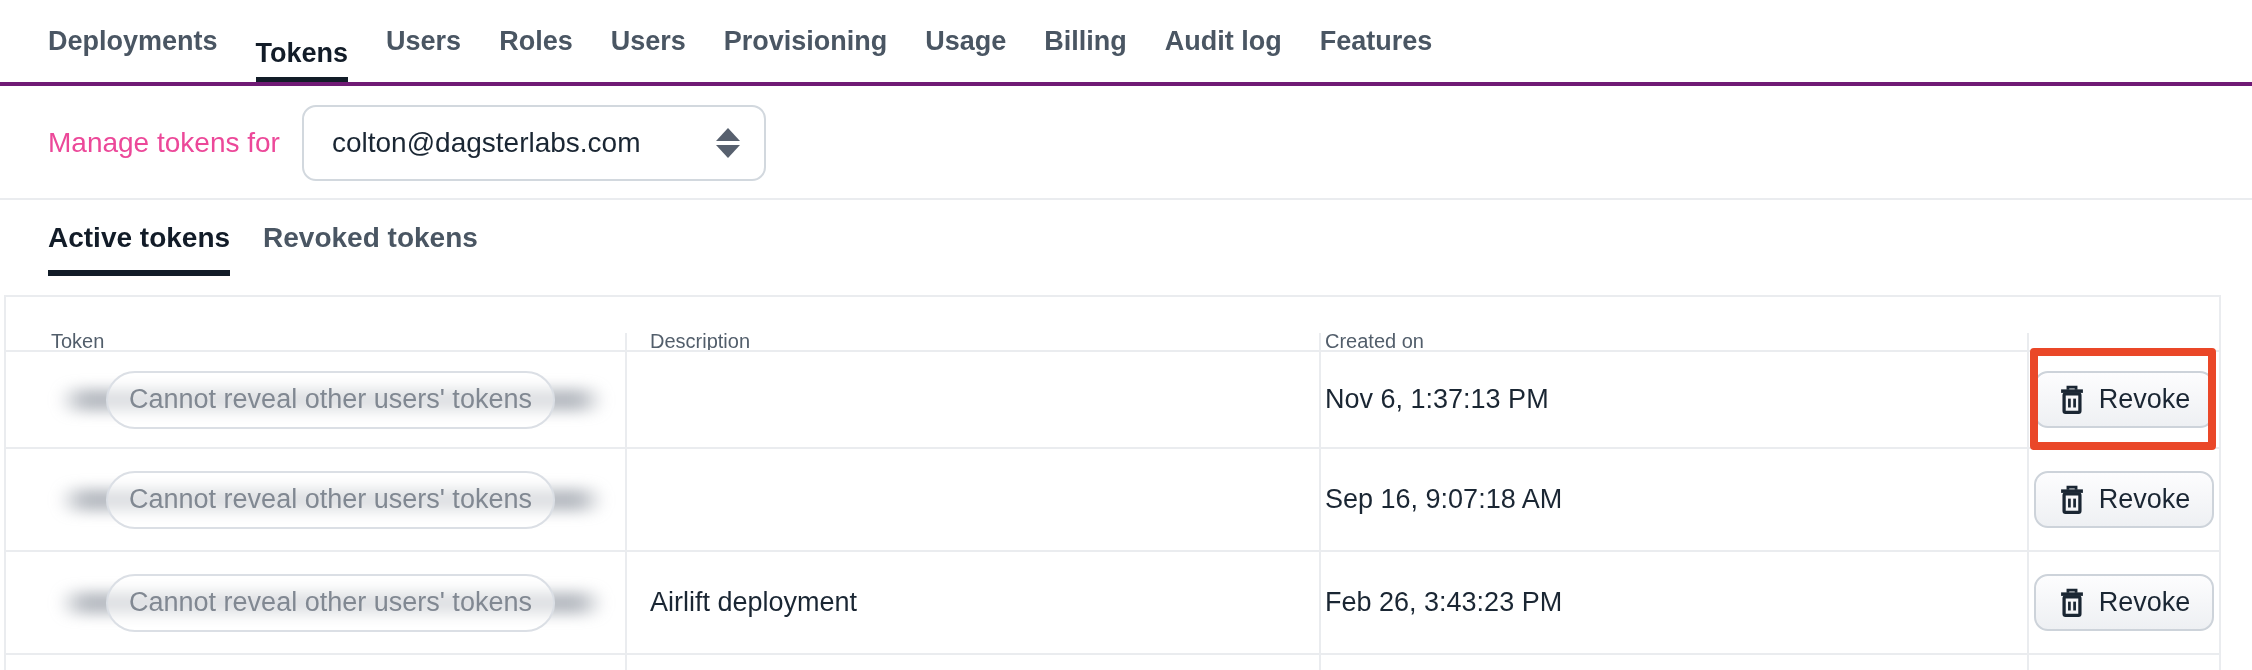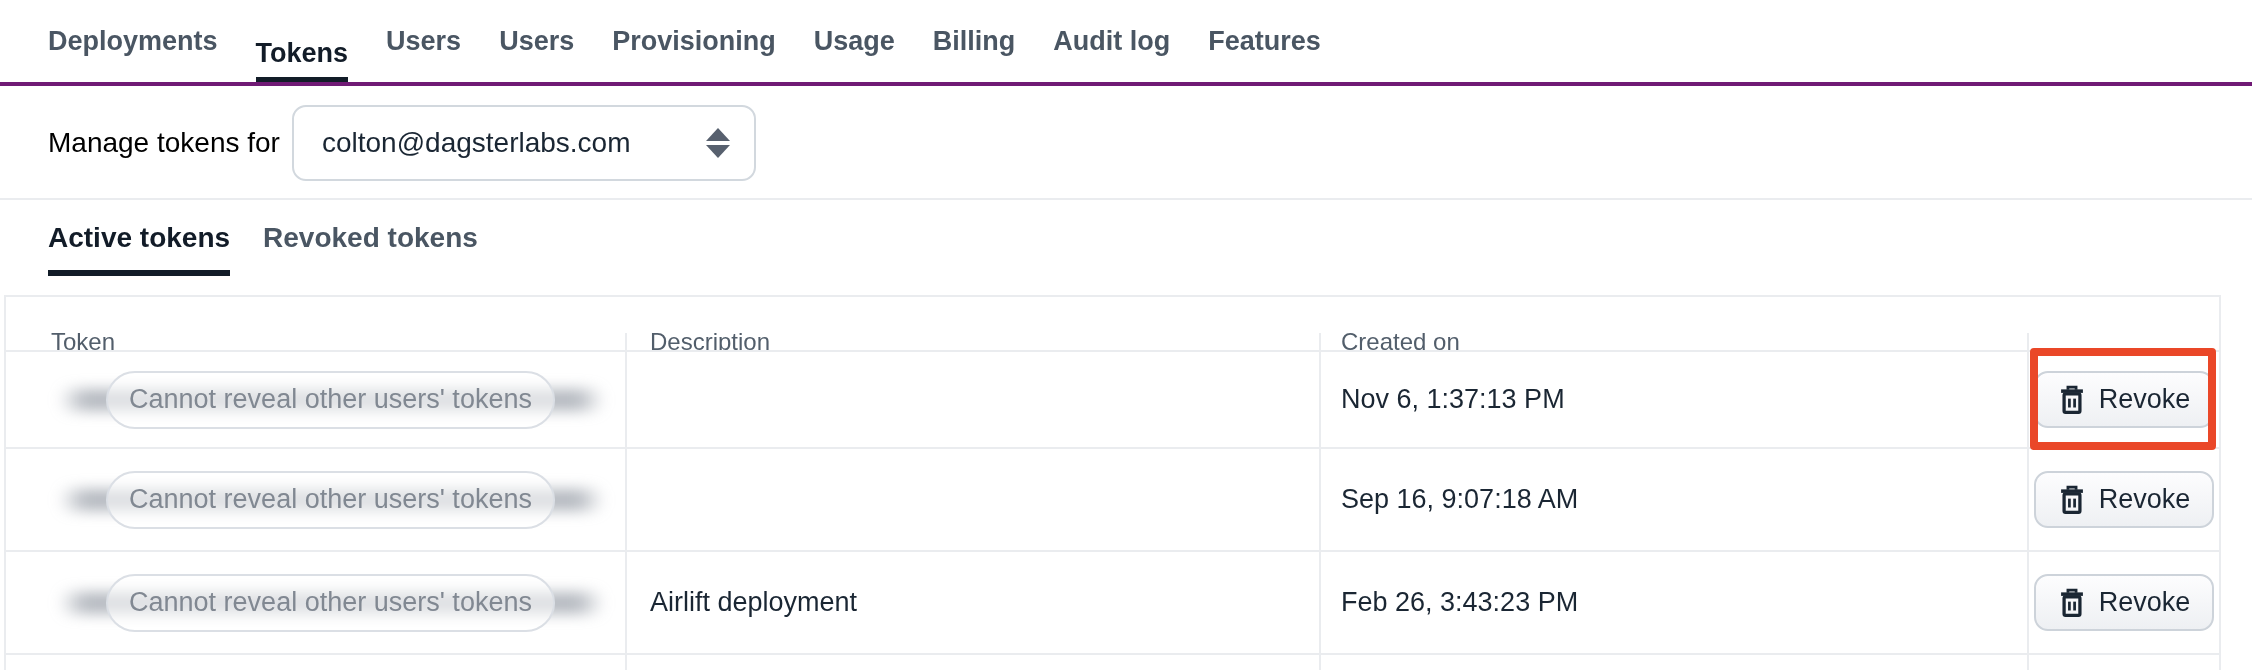--- a/index.html
+++ b/index.html
@@ -28,21 +28,21 @@
     color:#121C28; font-weight:700; border-bottom-color:#121C28;margin-top:24px;
   }
 
   
   .manage-row {
     position:absolute; top:88px; left:0; right:0; height:112px;
     border-bottom:2px solid #EAECEF;
     display:flex; align-items:center; padding-left:48px;
     box-sizing:border-box; background:#fff;
   }
-  .manage-label { font-size:28px; color:#000000; margin-right:12px; }
+  .manage-label { font-size:28px; color:#ec4899; margin-right:22px; }
   .user-select {
     width:464px; height:76px; box-sizing:border-box;
     border:2px solid #D2D8DE; border-radius:14px; background:#fff;
     display:flex; align-items:center; justify-content:space-between;
     padding:0 24px 0 28px; font-size:28px; color:#1A2633; cursor:pointer;
   }
   .updown { display:flex; flex-direction:column; gap:4px; }
   .updown .tri-up {
     width:0; height:0; border-left:12px solid transparent;
     border-right:12px solid transparent; border-bottom:13px solid #57606E;
@@ -75,26 +75,26 @@
     display:grid; grid-template-columns:621px 694px 708px 1fr;
     border-bottom:2px solid #EAECEF; box-sizing:border-box;
   }
   .trow.partial { border-bottom:none; height:26px; }
   .tcell {
     border-right:2px solid #EAECEF; display:flex; align-items:center;
     box-sizing:border-box; position:relative; overflow:hidden;
   }
   .tcell:last-child { border-right:none; }
   .thead-row { height:55px; }
-  .thead-row .tcell { font-size:24px; color:#525E6B;margin-top:36px; }
+  .thead-row .tcell { font-size:20px; color:#525E6B;margin-top:36px; }
   .data-row-1 { height:97px; }
   .data-row-2, .data-row-3 { height:103px; }
   .col-token   { padding-left:45px; }
   .col-desc    { padding-left:23px; font-size:27px; color:#1A2633; }
-  .col-created { padding-left:20px; font-size:27px; color:#1A2633; }
+  .col-created { padding-left:4px; font-size:27px; color:#1A2633; }
   .col-actions { justify-content:center; padding:0; }
 
   
   .blur-streak {
     position:absolute; left:52px; top:50%; transform:translateY(-50%);
     width:547px; height:22px; border-radius:11px;
     background:linear-gradient(90deg,
       rgba(122,130,142,0) 0%, rgba(122,130,142,0.55) 5%,
       rgba(122,130,142,0.55) 95%, rgba(122,130,142,0) 100%);
     filter:blur(7px);
@@ -126,20 +126,21 @@
     pointer-events:none; z-index:5;
   }
 </style>
 </head>
 <body>
 
 <nav class="topnav">
   <div class="tab">Deployments</div>
   <div class="tab active">Tokens</div>
   <div class="tab">Users</div>
+  <div class="tab">Roles</div>
   <div class="tab">Users</div>
   <div class="tab">Provisioning</div>
   <div class="tab">Usage</div>
   <div class="tab">Billing</div>
   <div class="tab">Audit log</div>
   <div class="tab">Features</div>
 </nav>
 
 <section class="manage-row">
   <span class="manage-label">Manage tokens for</span>

